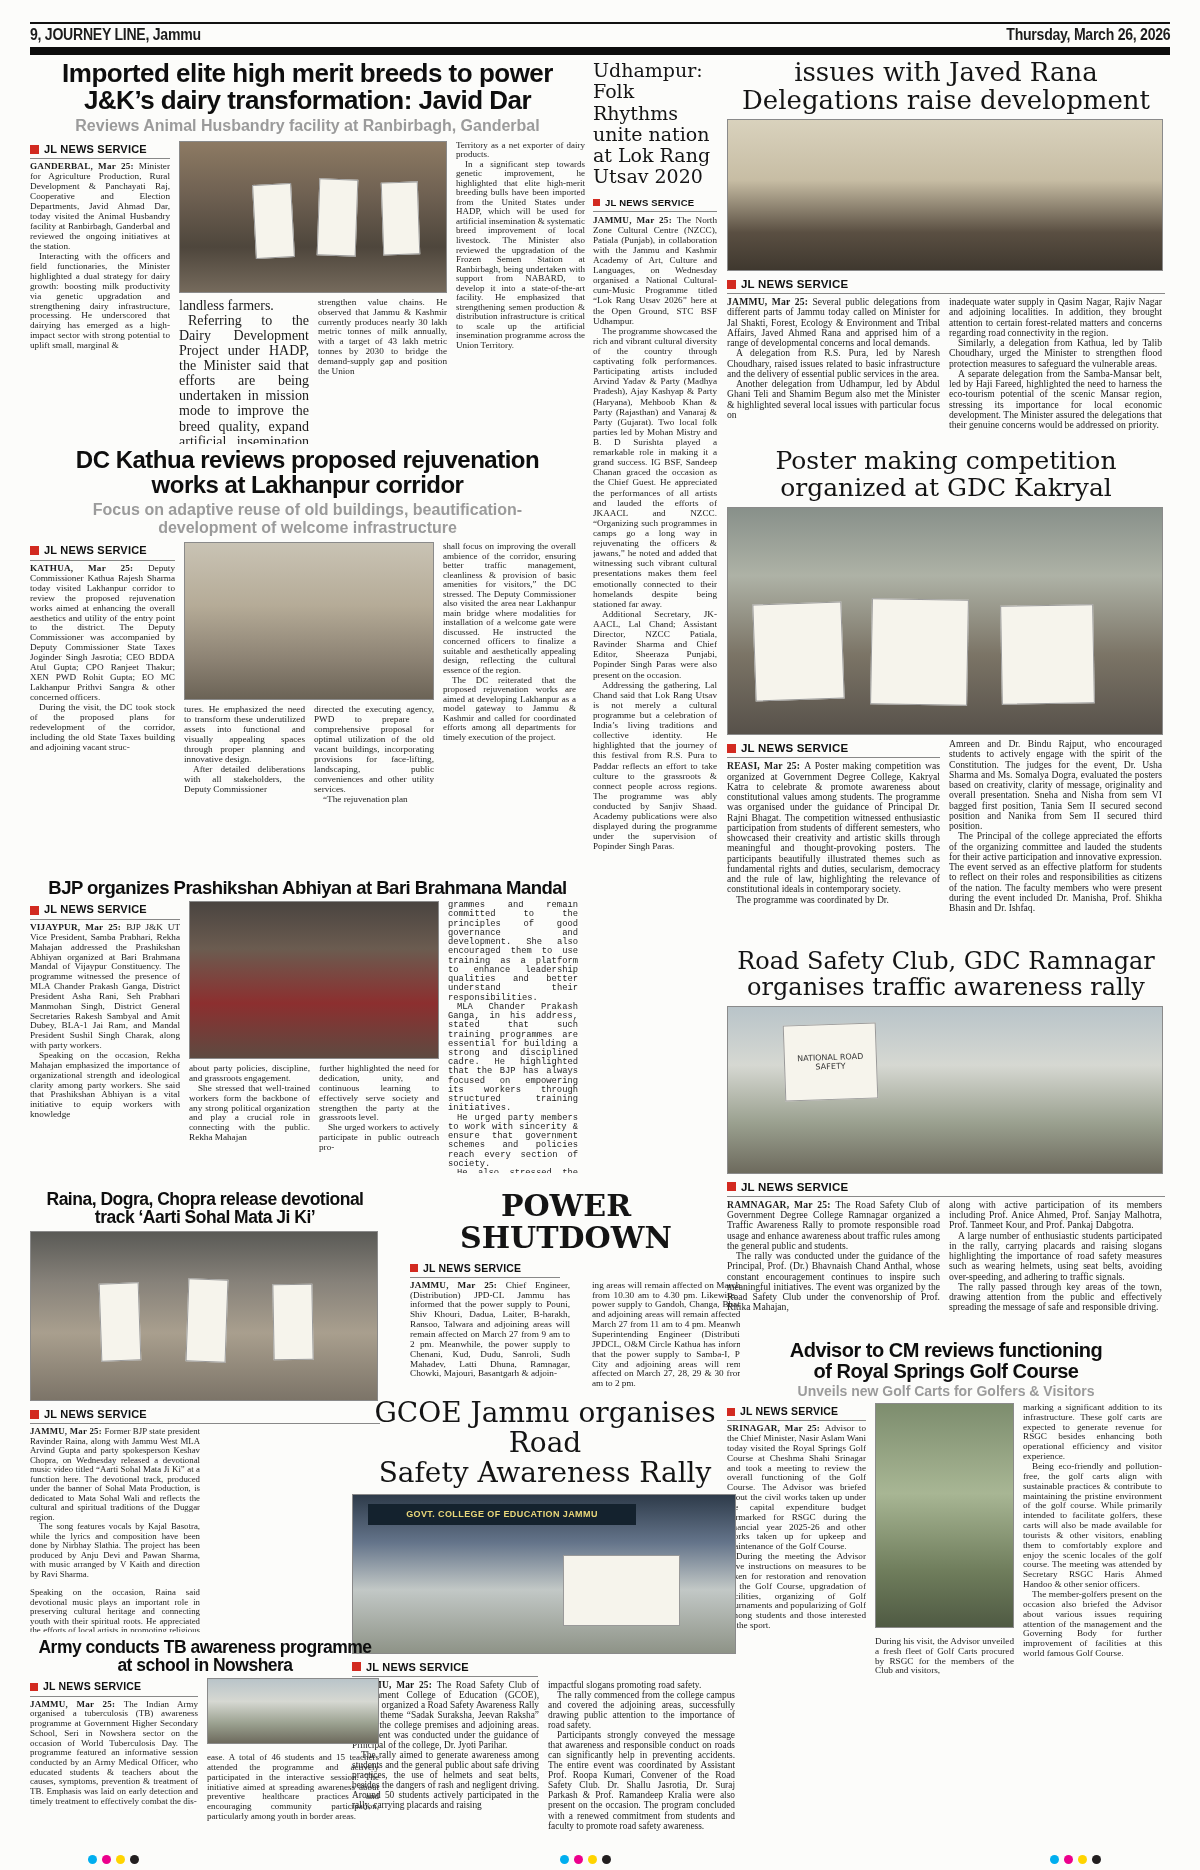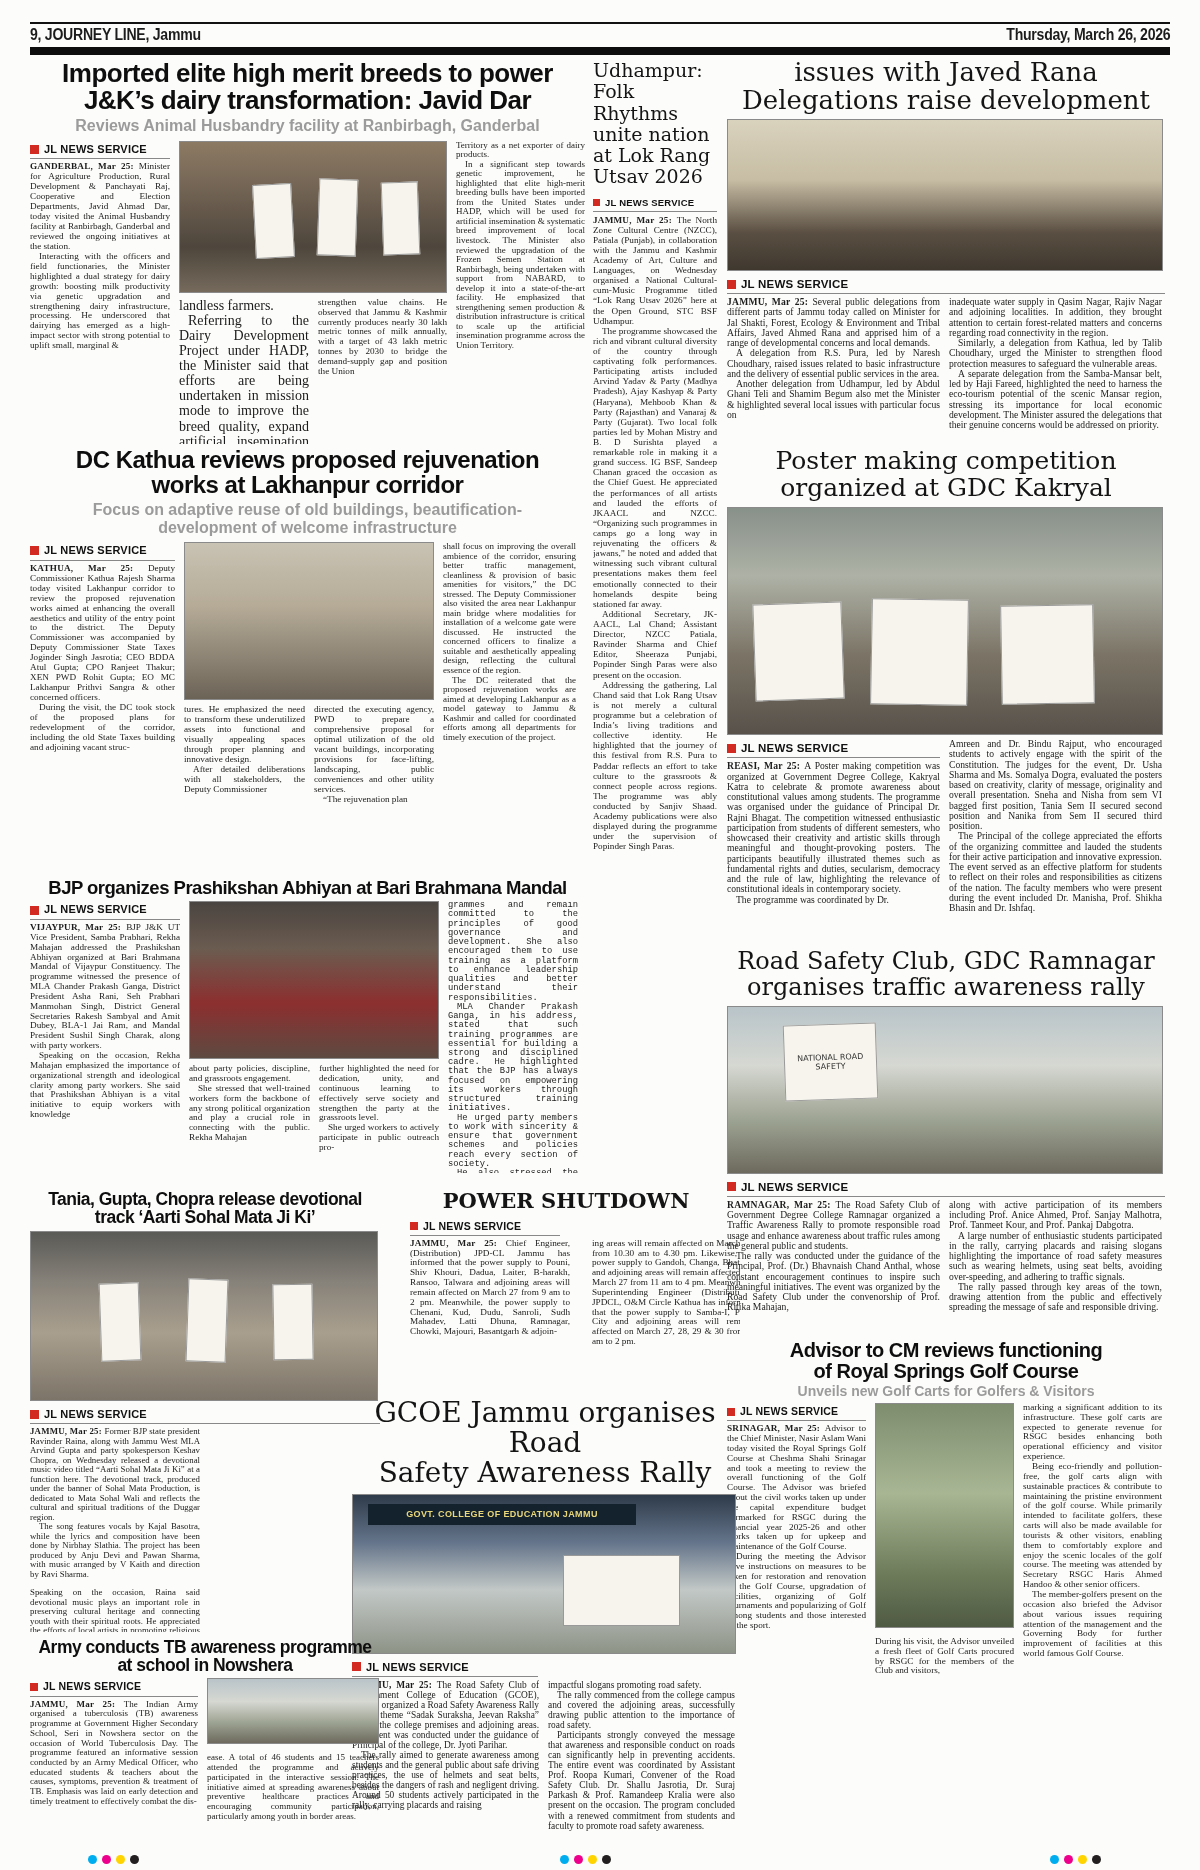--- a/index.html
+++ b/index.html
@@ -102,21 +102,21 @@
       <div class="col" style="width:129px;font-size:9px;line-height:1.06;">
         <div class="paras">
             <p>Territory as a net exporter of dairy products.</p>
             <p>In a significant step towards genetic improvement, he highlighted that elite high-merit breeding bulls have been imported from the United States under HADP, which will be used for artificial insemination &amp; systematic breed improvement of local livestock. The Minister also reviewed the upgradation of the Frozen Semen Station at Ranbirbagh, being undertaken with support from NABARD, to develop it into a state-of-the-art facility. He emphasized that strengthening semen production &amp; distribution infrastructure is critical to scale up the artificial insemination programme across the Union Territory.</p>
           </div>
       </div>
     </div>
   </div>
 
   <div class="art" id="art-udhampur" style="left:593px;top:60px;width:124px;height:950px;">
-    <div class="hl-serif" style="font-size:19px;text-align:left;line-height:1.12;margin-bottom:6px;">Udhampur: Folk Rhythms unite nation at Lok Rang Utsav 2026</div>
+    <div class="hl-serif" style="font-size:19px;text-align:left;line-height:1.12;margin-bottom:6px;">Udhampur: Folk Rhythms unite nation at Lok Rang Utsav 2020</div>
     <div class="byline" style="font-size:9.5px;">
       <span class="sq" style="width:7px;height:7px;"></span>
       <span>JL NEWS SERVICE</span>
     </div>
     <div class="paras" style="font-size:9.2px;line-height:1.1;">
         <p><b>JAMMU, Mar 25: </b>The North Zone Cultural Centre (NZCC), Patiala (Punjab), in collaboration with the Jammu and Kashmir Academy of Art, Culture and Languages, on Wednesday organised a National Cultural-cum-Music Programme titled “Lok Rang Utsav 2026” here at the Open Ground, STC BSF Udhampur.</p>
         <p>The programme showcased the rich and vibrant cultural diversity of the country through captivating folk performances. Participating artists included Arvind Yadav &amp; Party (Madhya Pradesh), Ajay Kashyap &amp; Party (Haryana), Mehboob Khan &amp; Party (Rajasthan) and Vanaraj &amp; Party (Gujarat). Two local folk parties led by Mohan Mistry and B. D Surishta played a remarkable role in making it a grand success. IG BSF, Sandeep Chanan graced the occasion as the Chief Guest. He appreciated the performances of all artists and lauded the efforts of JKAACL and NZCC. “Organizing such programmes in camps go a long way in rejuvenating the officers &amp; jawans,” he noted and added that witnessing such vibrant cultural presentations makes them feel emotionally connected to their homelands despite being stationed far away.</p>
         <p>Additional Secretary, JK-AACL, Lal Chand; Assistant Director, NZCC Patiala, Ravinder Sharma and Chief Editor, Sheeraza Punjabi, Popinder Singh Paras were also present on the occasion.</p>
         <p>Addressing the gathering, Lal Chand said that Lok Rang Utsav is not merely a cultural programme but a celebration of India’s living traditions and collective identity. He highlighted that the journey of this festival from R.S. Pura to Paddar reflects an effort to take culture to the grassroots &amp; connect people across regions. The programme was ably conducted by Sanjiv Shaad. Academy publications were also displayed during the programme under the supervision of Popinder Singh Paras.</p>
       </div>
@@ -327,21 +327,21 @@
             <p>MLA Chander Prakash Ganga, in his address, stated that such training programmes are essential for building a strong and disciplined cadre. He highlighted that the BJP has always focused on empowering its workers through structured training initiatives.</p>
             <p>He urged party members to work with sincerity &amp; ensure that government schemes and policies reach every section of society.</p>
             <p>He also stressed the importance of maintaining close contact with the public and addressing their concerns effectively.</p>
           </div>
       </div>
     </div>
   </div>
 
   <div class="art" id="art-raina" style="left:30px;top:1190px;width:350px;height:442px;">
     <div class="hl-sans" style="font-size:17.5px;">
-      <div>Tania, Gupta, Chopra release devotional</div>
+      <div>Raina, Dogra, Chopra release devotional</div>
         <div>track ‘Aarti Sohal Mata Ji Ki’</div>
     </div>
     <div class="photo ph-g" style="width:348px;height:170px;margin:5px 0 4px;">
       <div class="ph-card" style="left:20%;top:30%;width:11%;height:45%;transform:rotate(-2deg);"></div>
       <div class="ph-card" style="left:45%;top:28%;width:11%;height:48%;transform:rotate(2deg);"></div>
       <div class="ph-card" style="left:70%;top:31%;width:11%;height:44%;transform:rotate(-1deg);"></div>
     </div>
     <div class="byline" style="font-size:11px;">
       <span class="sq"></span>
       <span>JL NEWS SERVICE</span>
@@ -357,21 +357,21 @@
         <div class="paras">
             <p>Speaking on the occasion, Raina said devotional music plays an important role in preserving cultural heritage and connecting youth with their spiritual roots. He appreciated the efforts of local artists in promoting religious and cultural values through such initiatives.</p>
             <p>Gupta also lauded the production team and said promotion of local art and culture is vital for societal growth. He expressed hope that the devotional track would strengthen faith and contribute to promotion of religious tourism in the region.</p>
             <p>Chopra appreciated the collaborative effort behind the project and said such initiatives help in preserving the rich heritage of the region. Several socio-political personalities and local residents were present on the occasion.</p>
           </div>
       </div>
     </div>
   </div>
 
   <div class="art" id="art-power" style="left:392px;top:1190px;width:348px;height:202px;">
-    <div class="hl-serif" style="font-size:21px;font-weight:bold;margin-bottom:4px;">POWER SHUTDOWN</div>
+    <div class="hl-serif" style="font-size:30px;font-weight:bold;margin-bottom:4px;">POWER SHUTDOWN</div>
     <div style="padding-left:18px;">
       <div class="byline" style="font-size:10.5px;width:150px;">
         <span class="sq" style="width:8px;height:8px;"></span>
         <span>JL NEWS SERVICE</span>
       </div>
       <div class="cols" style="height:148px;gap:22px;">
         <div class="col" style="width:160px;font-size:9.2px;">
           <div class="paras">
               <p><b>JAMMU, Mar 25: </b>Chief Engineer, (Distribution) JPD-CL Jammu has informed that the power supply to Pouni, Shiv Khouri, Dadua, Laiter, B-harakh, Ransoo, Talwara and adjoining areas will remain affected on March 27 from 9 am to 2 pm. Meanwhile, the power supply to Chenani, Kud, Dudu, Sanroli, Sudh Mahadev, Latti Dhuna, Ramnagar, Chowki, Majouri, Basantgarh &amp; adjoin-</p>
             </div>

